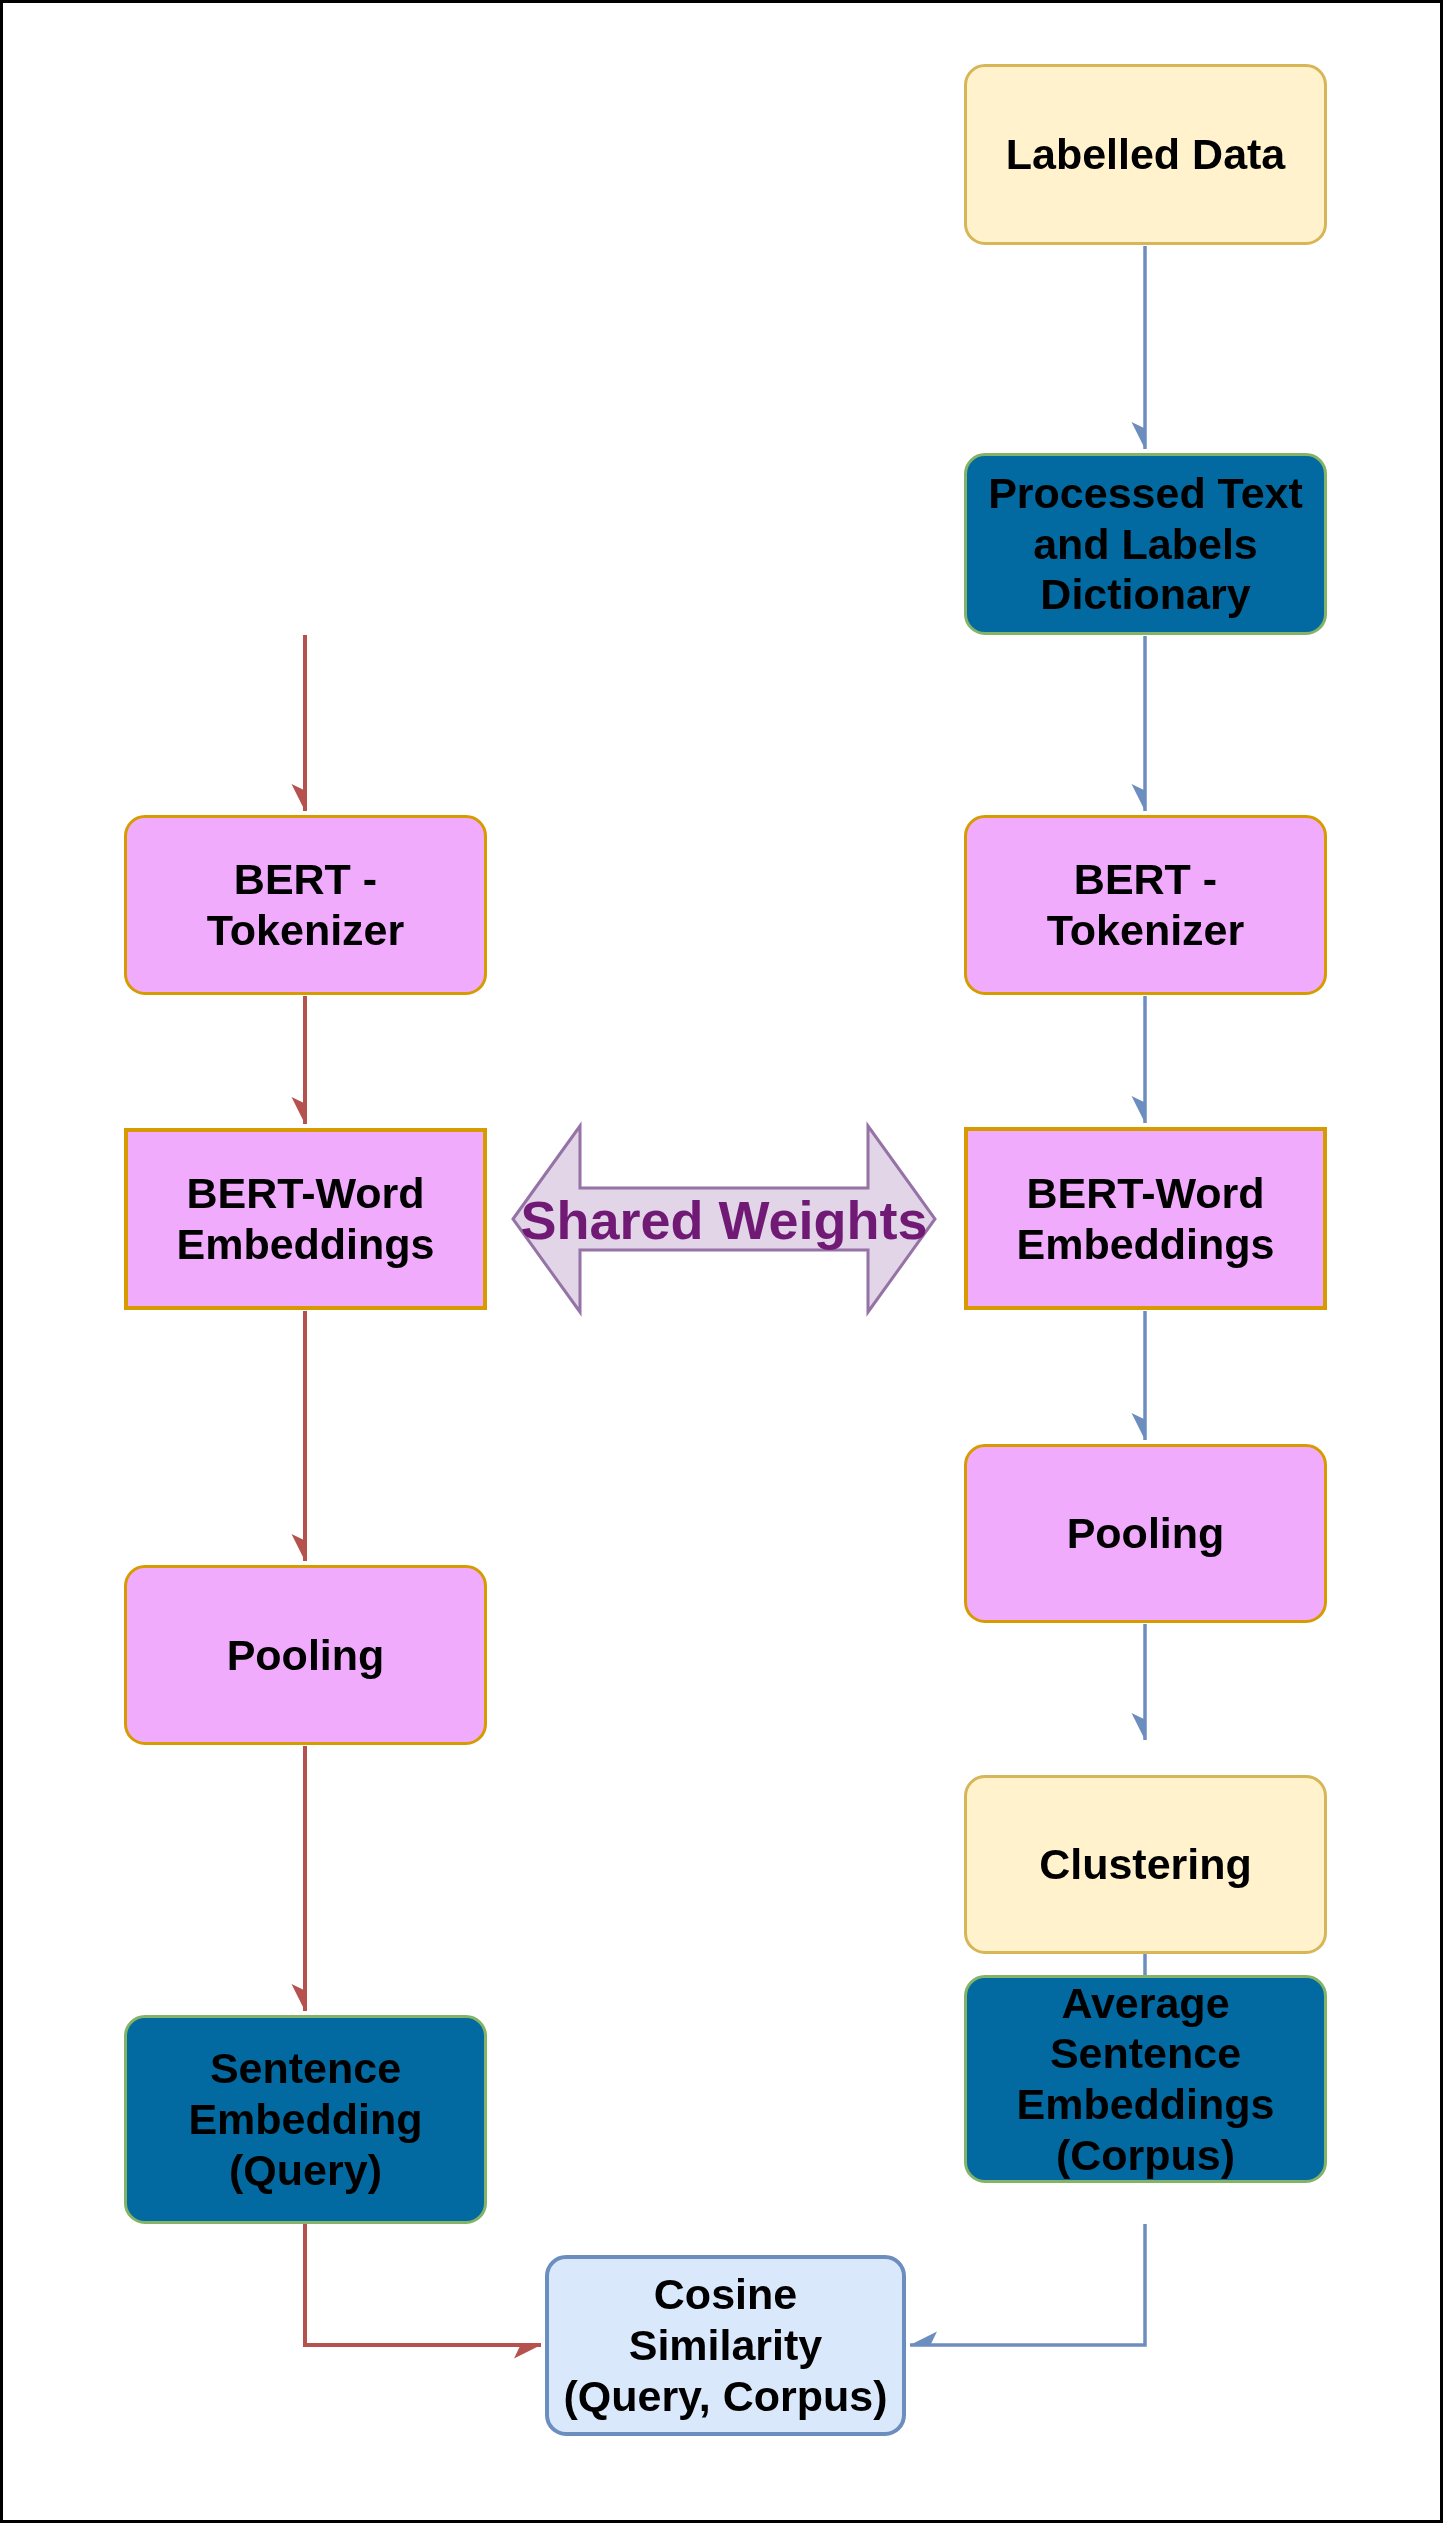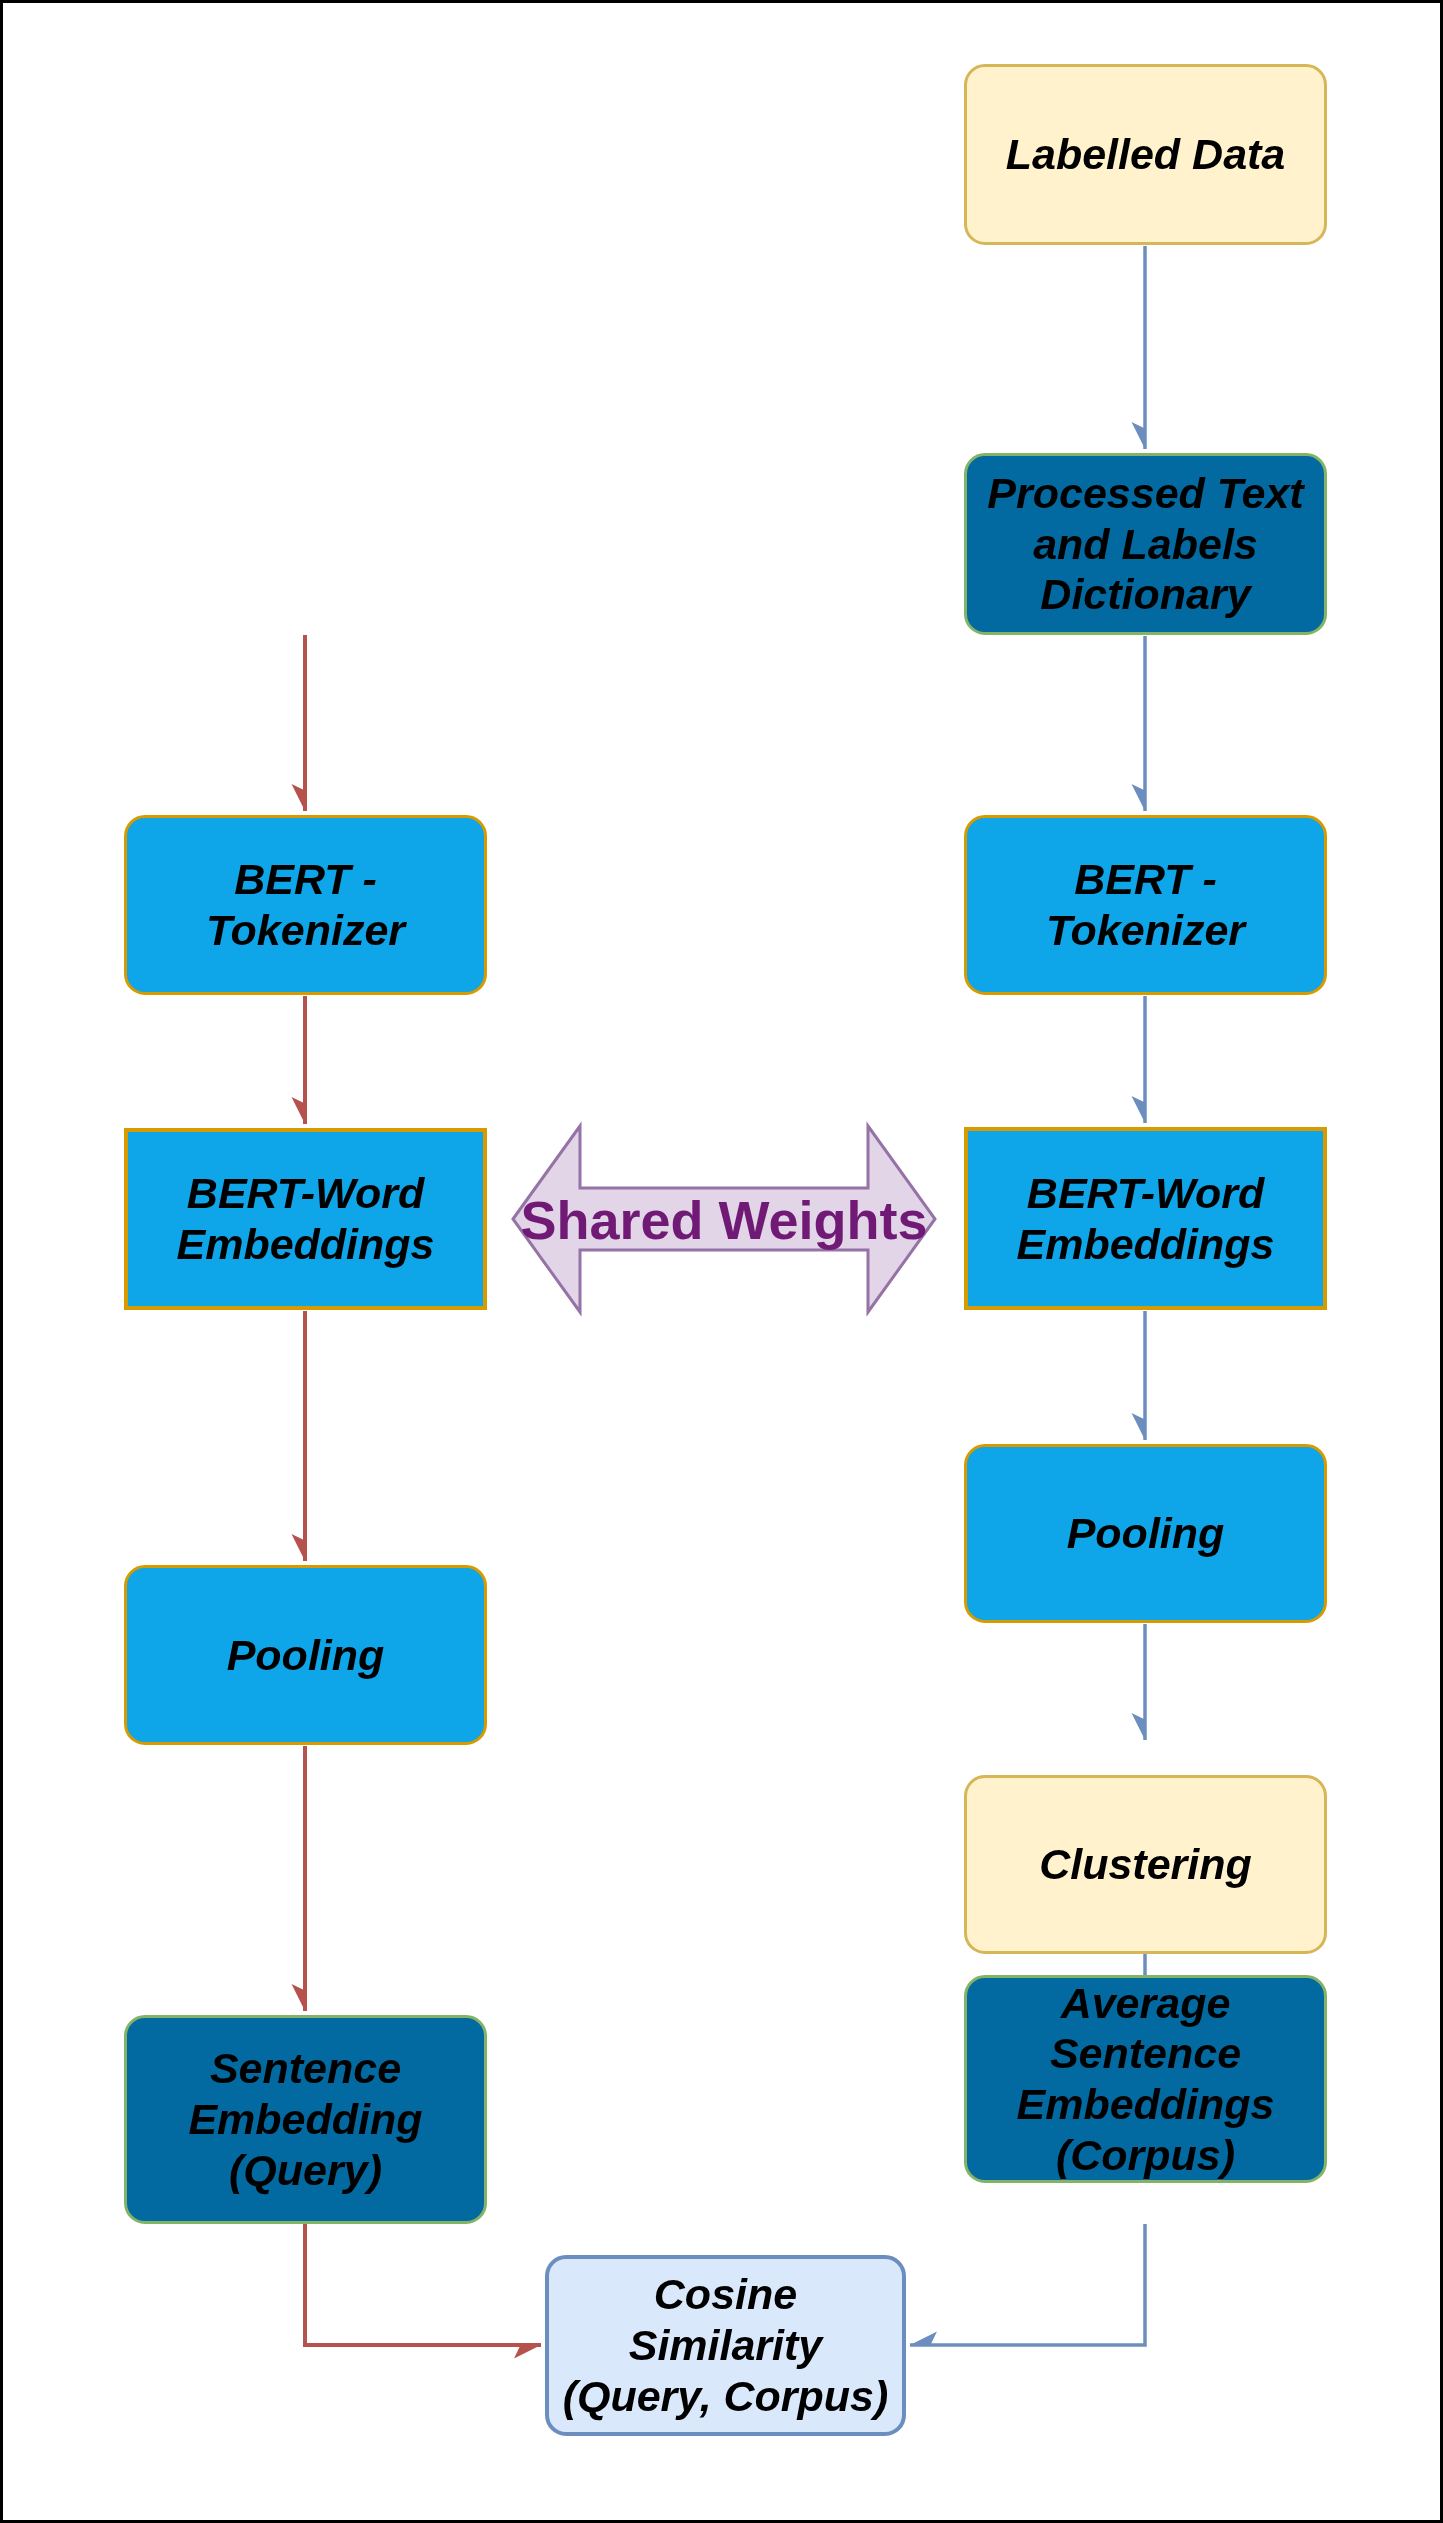--- a/index.html
+++ b/index.html
@@ -26,25 +26,24 @@
     align-items: center;
     justify-content: center;
     text-align: center;
     font-weight: bold;
     font-size: 43px;
     line-height: 1.18;
     color: #000000;
     white-space: pre-line;
     border-radius: 21px;
     border: 3px solid transparent;
-    font-style: italic;
   }
   .yellow { background: #fff2cc; border-color: #d6b656; }
   .green  { background: #0369a1; border-color: #82b366; }
-  .orange { background: #0ea5e9; border-color: #d79b00; }
+  .orange { background: #f0abfc; border-color: #d79b00; }
   .blue   { background: #dae8fc; border-color: #6c8ebf; border-width: 4px; }
   .square { border-radius: 0; border-width: 4px; }
 
   
   .n-labelled-data        { left: 961px;  top: 61px;   width: 363px; height: 181px; }
   .n-processed-text       { left: 961px;  top: 450px;  width: 363px; height: 182px; }
   .n-query-sentence       { left: 121px;  top: 451px;  width: 363px; height: 180px; }
   .n-bert-tokenizer-left  { left: 121px;  top: 812px;  width: 363px; height: 180px; }
   .n-bert-tokenizer-right { left: 961px;  top: 812px;  width: 363px; height: 180px; }
   .n-bert-word-left       { left: 121px;  top: 1125px; width: 363px; height: 182px; }

